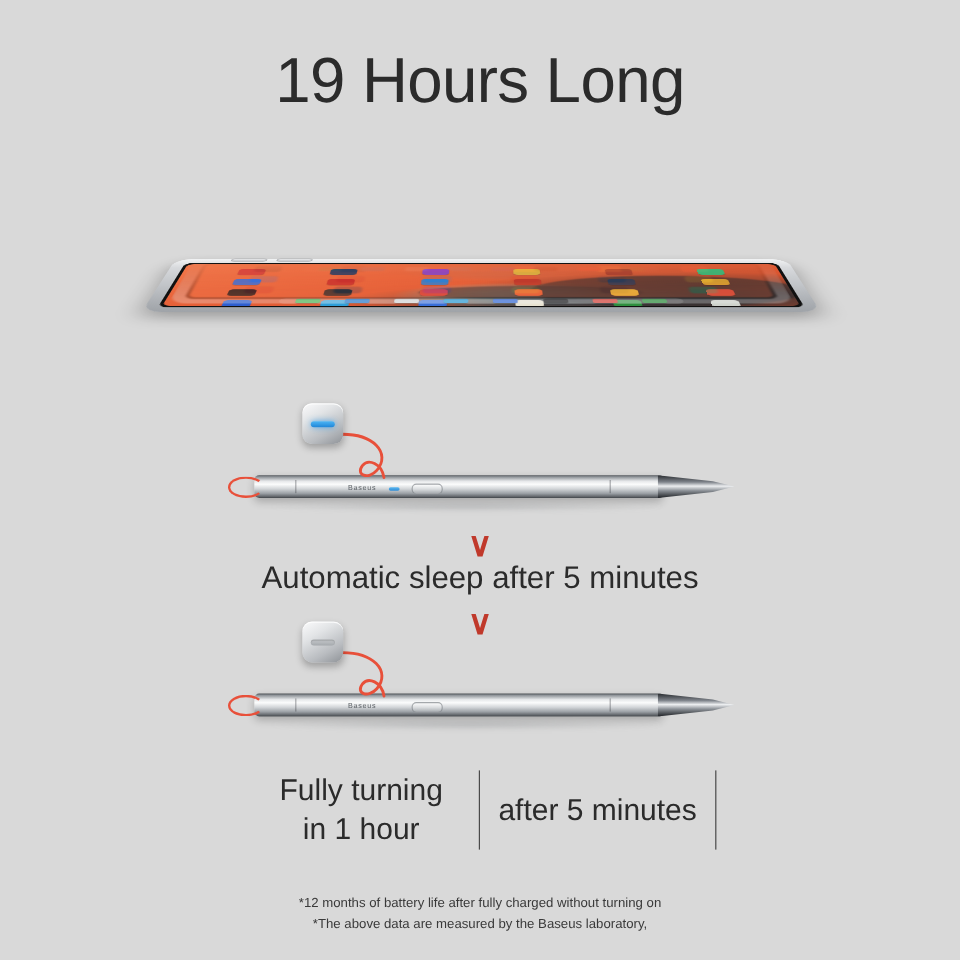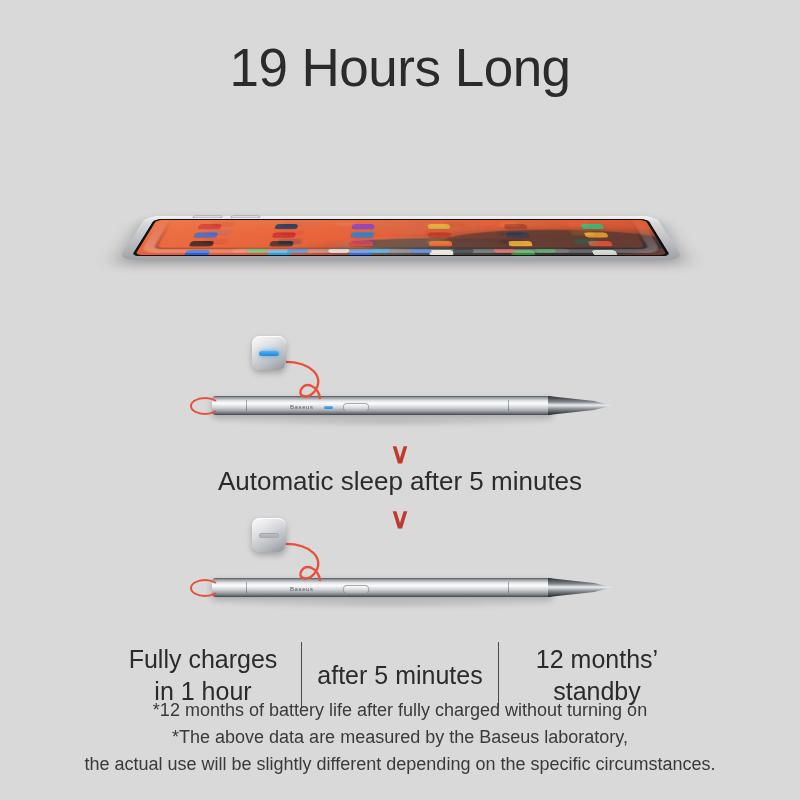--- a/index.html
+++ b/index.html
@@ -275,21 +275,21 @@
     margin:4px 0;
     align-self:center;
     height:66px;
   }
 
   
   .footnote {
     position:absolute;
     bottom:22px; left:0; right:0;
     text-align:center;
-    font-size:18px;
+    font-size:11px;
     line-height:1.5;
     color:#3a3a3a;
   }
   .footnote span { display:block; }
 </style>
 </head>
 <body>
 
 <div class="headline">
   <span class="l1">19 Hours Long</span>
@@ -440,41 +440,34 @@
     <div class="pen-tip"></div>
     <div class="pen-shadow"></div>
   </div>
 
 </div>
 
 <div class="features">
 
   <div class="feature">
     <div>
-      <div>Fully charges</div>
+      <div>Fully turning</div>
       <div>in 1 hour</div>
     </div>
   </div>
 
   <div class="divider"></div>
 
   <div class="feature">
     <div>
       <div>after 5 minutes</div>
     </div>
   </div>
 
   <div class="divider"></div>
 
-  <div class="feature">
-    <div>
-      <div>12 months’</div>
-      <div>standby</div>
-    </div>
-  </div>
 
 </div>
 
 <div class="footnote">
   <span>*12 months of battery life after fully charged without turning on</span>
   <span>*The above data are measured by the Baseus laboratory,</span>
-  <span>the actual use will be slightly different depending on the specific circumstances.</span>
 </div>
 
 </body></html>

